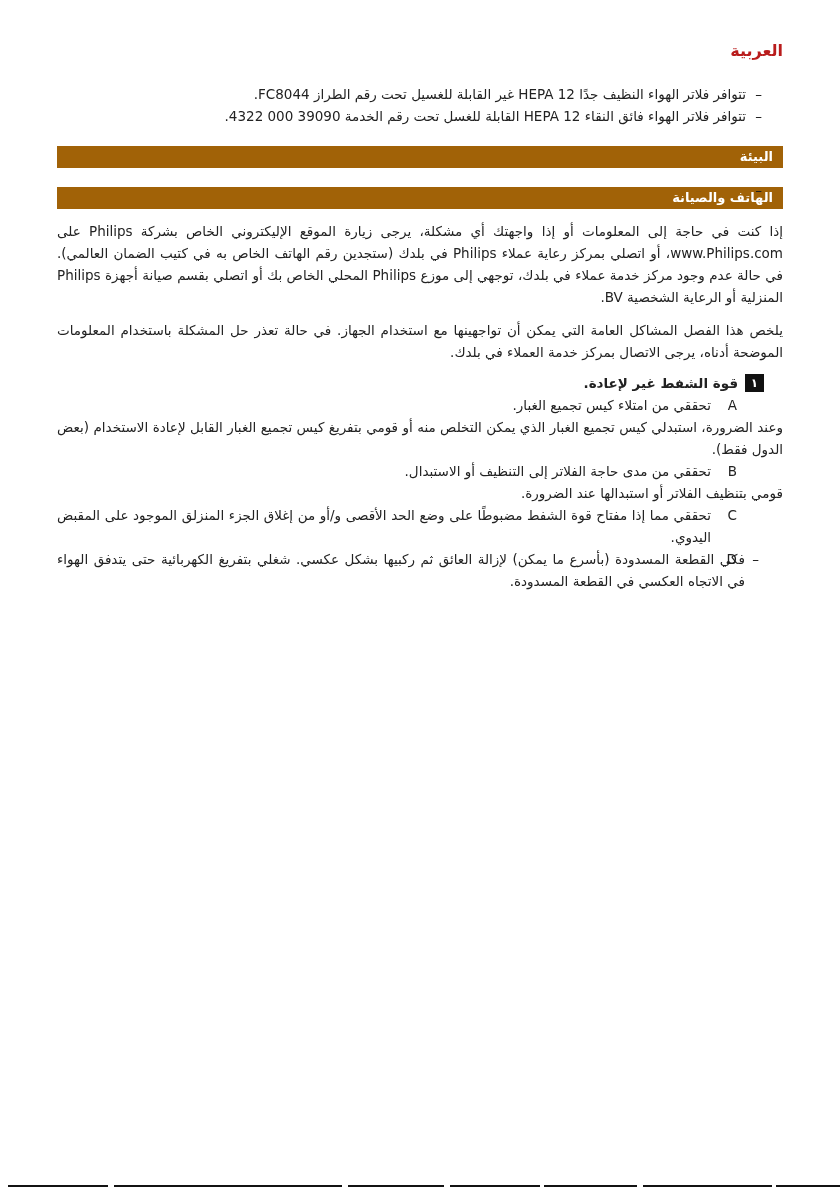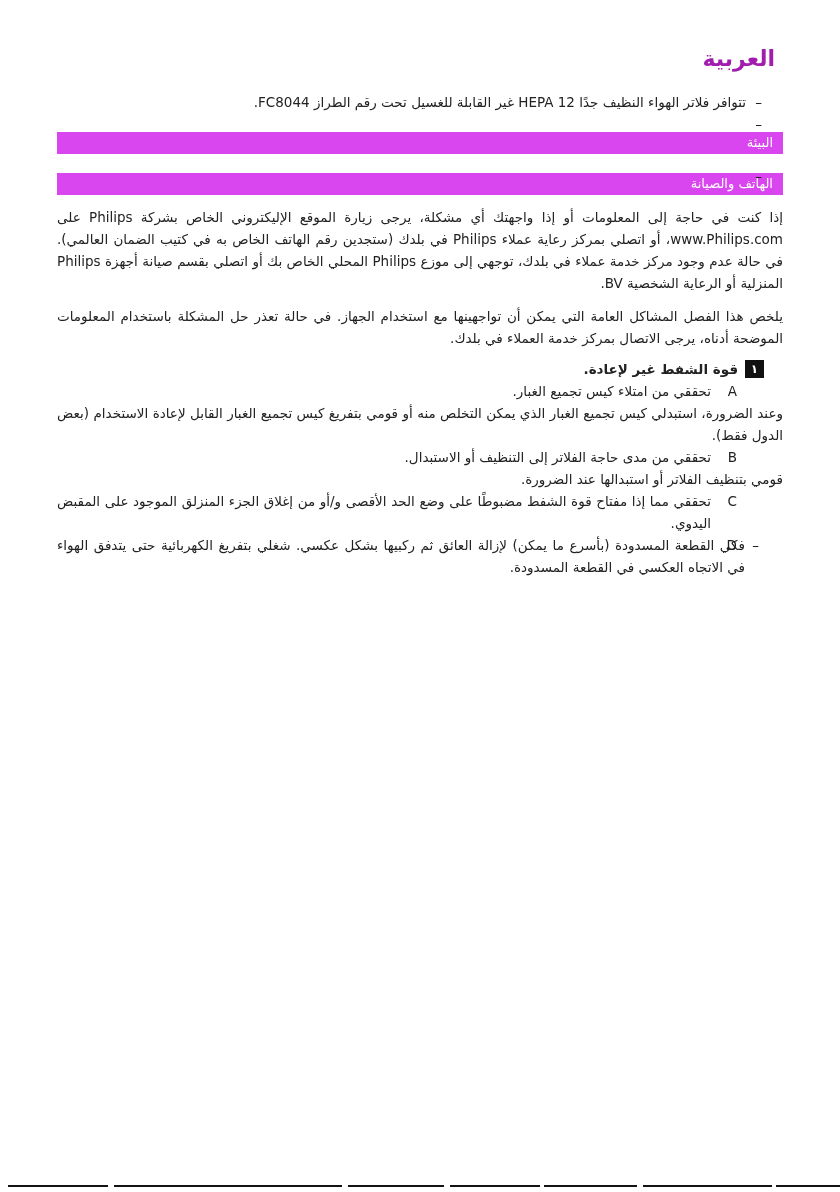--- a/index.html
+++ b/index.html
@@ -16,45 +16,45 @@
     position: absolute;
     top: 36px;
     right: 57px;
     width: 726px;
     direction: rtl;
     font-size: 13.5px;
     line-height: 22px;
     text-align: right;
   }
   .lang-title {
-    font-size: 22px;
+    font-size: 16px;
     line-height: 30px;
     font-weight: bold;
-    margin: 8px;
-    color: #a21caf;
+    margin: 0;
+    color: #b91c1c;
   }
   .filter-notes { margin-top: 17px; }
   .bullet {
     position: relative;
     padding-right: 37px;
     text-align: justify;
   }
   .bullet .dash {
     position: absolute;
     right: 21px;
     top: 0;
   }
   .bar {
     margin-top: 19px;
     height: 22px;
     line-height: 22px;
-    background: #d946ef;
+    background: #a16207;
     color: #ffffff;
     font-size: 13px;
-    font-weight: normal;
+    font-weight: bold;
     padding-right: 10px;
     box-sizing: border-box;
   }
   .para {
     margin: 11px 0 0 0;
     text-align: justify;
   }
   .problem-head {
     position: relative;
     margin-top: 9px;
@@ -120,20 +120,21 @@
 
     <h1 class="lang-title">العربية</h1>
 
     <div class="filter-notes">
       <div class="bullet">
         <span class="dash">–</span>
         <span>تتوافر فلاتر الهواء النظيف جدًا HEPA 12 غير القابلة للغسيل تحت رقم الطراز FC8044.</span>
       </div>
       <div class="bullet">
         <span class="dash">–</span>
+        <span>تتوافر فلاتر الهواء فائق النقاء HEPA 12 القابلة للغسل تحت رقم الخدمة ‎4322 000 39090.</span>
       </div>
     </div>
 
     <div class="bar">
       <span>البيئة</span>
     </div>
     <div class="para bullet" style="margin-top:11px;">
       <span class="dash">–</span>
     </div>
 

